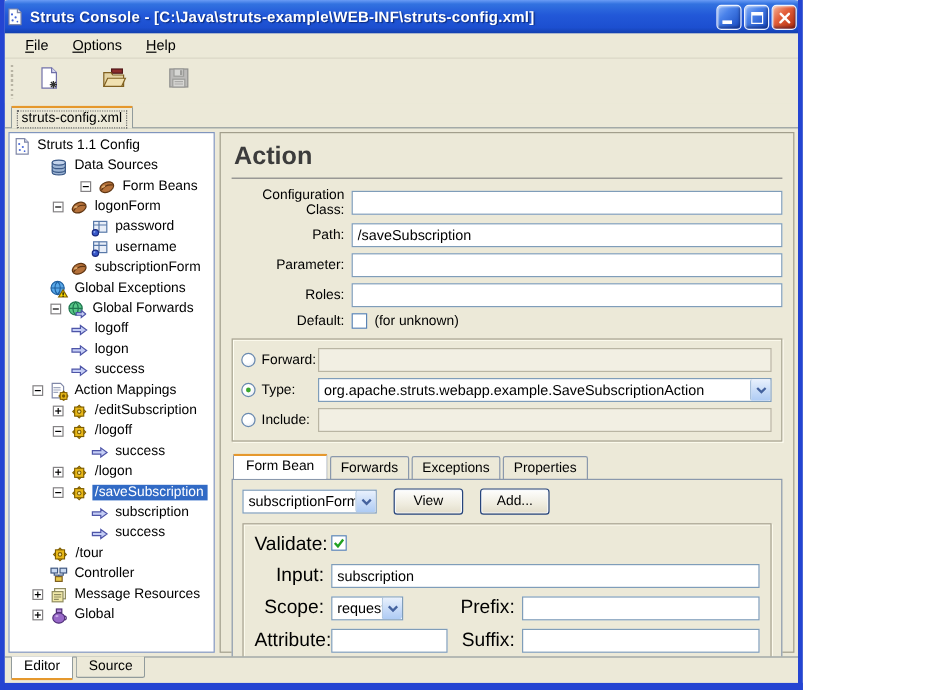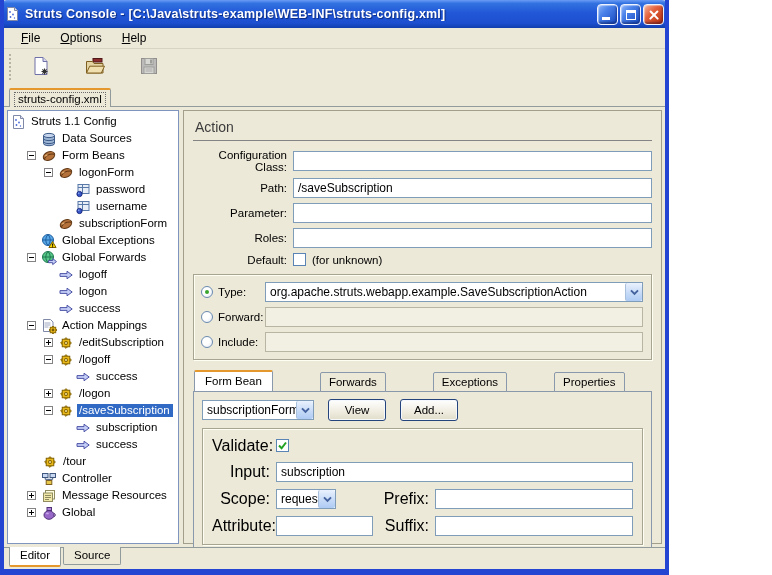--- a/index.html
+++ b/index.html
@@ -68,21 +68,21 @@
   .texp{ width:14px; flex:0 0 14px; display:flex; align-items:center; justify-content:flex-start; }
   .texp .box{ width:9px; height:9px; border:1px solid #848284; background:#fff; position:relative; }
   .texp .box::before{ content:""; position:absolute; left:1px; top:3px; width:5px; height:1px; background:#000; }
   .texp .box.plus::after{ content:""; position:absolute; left:3px; top:1px; width:1px; height:5px; background:#000; }
   .ticon{ width:16px; height:16px; flex:0 0 16px; margin-right:3px; }
   .ticon svg{ width:16px; height:16px; display:block; }
   .tlabel{ padding:0 3px 1px 2px; }
   .trow.selected .tlabel{ background:#316ac5; color:#fff; }
 
   .rpanel{ flex:1 1 auto; border:1px solid #a29e8c; background:#ece9d8; padding:6px 9px 6px 9px; min-width:0; }
-  .ptitle{ font-size:14px; color:#3c3c3c; padding:2px 0 5px 2px; border-bottom:1px solid #848484; margin-bottom:8px; }
+  .ptitle{ font-size:21px; color:#3c3c3c; padding:2px 0 5px 2px; border-bottom:1px solid #848484; margin-bottom:8px;font-weight:bold; }
 
   .frow{ display:flex; align-items:center; margin-bottom:5px; }
   .flabel{ width:100px; flex:0 0 100px; text-align:right; font-size:11.5px; padding-right:6px; }
   .xpfield{
     flex:1; height:20px; border:1px solid #7f9db9; background:#fff; font-family:"Liberation Sans",sans-serif;
     font-size:12px; padding:1px 4px; outline:none; min-width:0;
   }
   .xpfield:disabled, .xpfield.off{ background:#f2efe3; border-color:#b9b5a3; }
   .default-row{ margin:2px 0 8px 0; }
   .note{ font-size:11.5px; margin-left:6px; }
@@ -100,21 +100,21 @@
   .rlabel{ width:52px; flex:0 0 52px; font-size:11.5px; padding-left:5px; }
 
   .combo{ display:flex; align-items:stretch; border:1px solid #7f9db9; background:#fff; height:20px; flex:1; min-width:0; }
   .combo .ctext{ flex:1; font-size:12px; padding:2px 4px; white-space:nowrap; overflow:hidden; }
   .combo .cbtn{ width:17px; flex:0 0 17px; border-left:1px solid #a8c0dc; border-radius:2px;
     background:linear-gradient(180deg,#e9f1fd 0%,#c4d9f7 60%,#aecbf4 100%);
     display:flex; align-items:center; justify-content:center; }
   .combo .cbtn svg{ width:9px; height:7px; }
 
   
-  .subtabs{ display:flex; align-items:flex-end; position:relative; z-index:2; padding-left:1px;gap:45px; }
+  .subtabs{ display:flex; align-items:flex-end; position:relative; z-index:2; padding-left:1px; }
   .subtab{ font-size:11.5px; padding:3px 8px 3px 8px; background:#ece9d8; border:1px solid #8a98ac;
     border-radius:2px 2px 0 0; margin-right:2px; margin-bottom:-1px; }
   .subtab.active{ background:#fff; border-top:2px solid #e5982d; padding:3px 10px 4px 10px; font-weight:normal; }
   .tabbody{ border:1px solid #8a98ac; background:#ece9d8; padding:7px 8px; }
 
   .beanrow{ display:flex; align-items:center; gap:14px; margin-bottom:7px; }
   .beancombo{ flex:0 0 112px; width:112px; }
   .xpbtn{ height:22px; min-width:58px; padding:0 12px; font-size:11.5px; font-family:"Liberation Sans",sans-serif;
     border:1px solid #26447c; border-radius:3px; background:linear-gradient(180deg,#fefefe,#efecdf 60%,#e2ddca);
     box-shadow:inset 0 0 0 1px #f5f8fc; }
@@ -221,21 +221,21 @@
           <span class="texp"></span>
           <span class="ticon">
             <svg viewBox="0 0 16 16">
               <path d="M2.5 4.5v8c0 1.3 2.5 2.2 5.5 2.2s5.5-.9 5.5-2.2v-8" fill="#9cb4d4" stroke="#3c5a88"></path>
               <ellipse cx="8" cy="4.5" rx="5.5" ry="2.1" fill="#c4d4ec" stroke="#3c5a88"></ellipse>
               <path d="M2.5 7.5c0 1.2 2.5 2.1 5.5 2.1s5.5-.9 5.5-2.1M2.5 10.5c0 1.2 2.5 2.1 5.5 2.1s5.5-.9 5.5-2.1" fill="none" stroke="#3c5a88"></path>
             </svg>
           </span>
           <span class="tlabel">Data Sources</span>
         </div>
-        <div class="trow" style="padding-left: 19px;">
+        <div class="trow" style="padding-left: 19px; margin-left: 40px;">
           <span class="texp">
             <span class="box"></span>
           </span>
           <span class="ticon">
             <svg viewBox="0 0 16 16">
               <g transform="rotate(-24 8 8)">
                 <ellipse cx="8" cy="8" rx="6" ry="4.1" fill="#b5713a" stroke="#5f3613"></ellipse>
                 <path d="M2.6 8.6q5.4-3.6 10.8-.2" stroke="#5f3613" fill="none"></path>
                 <ellipse cx="5.6" cy="6.4" rx="1.6" ry=".9" fill="#dca86c"></ellipse>
               </g>
@@ -301,21 +301,21 @@
             <svg viewBox="0 0 16 16">
               <circle cx="7" cy="7" r="5.5" fill="#58a8e8" stroke="#2060a0"></circle>
               <path d="M1.5 7h11M7 1.5a7.8 7.8 0 0 1 0 11M7 1.5a7.8 7.8 0 0 0 0 11" stroke="#2060a0" fill="none"></path>
               <path d="M11.5 8.5l3.6 6h-7.2z" fill="#f8d800" stroke="#806000"></path>
               <rect x="11.1" y="10.6" width="1" height="2.2" fill="#000"></rect>
               <rect x="11.1" y="13.3" width="1" height="1" fill="#000"></rect>
             </svg>
           </span>
           <span class="tlabel">Global Exceptions</span>
         </div>
-        <div class="trow" style="padding-left: 19px;">
+        <div class="trow" style="padding-left: 34px;">
           <span class="texp">
             <span class="box"></span>
           </span>
           <span class="ticon">
             <svg viewBox="0 0 16 16">
               <circle cx="7" cy="7" r="5.5" fill="#58c888" stroke="#207850"></circle>
               <path d="M1.5 7h11M7 1.5a7.8 7.8 0 0 1 0 11M7 1.5a7.8 7.8 0 0 0 0 11" stroke="#207850" fill="none"></path>
               <path d="M7.5 10.5h4.2V8.6l3.8 3-3.8 3v-1.9H7.5z" fill="#c4cdf5" stroke="#4e55a8"></path>
             </svg>
           </span>
@@ -534,38 +534,38 @@
         </div>
 
       <div class="frow default-row">
         <label class="flabel">Default:</label>
         <span class="checkbox"></span>
         <span class="note">(for unknown)</span>
       </div>
 
       <div class="groupbox" id="typegroup">
           <div class="grow">
+            <span class="radio"></span>
+            <span class="rlabel">Forward:</span>
+            <input class="xpfield off" disabled="" style="">
+          </div>
+          <div class="grow">
             <span class="radio sel"></span>
             <span class="rlabel">Type:</span>
             <span class="combo">
               <span class="ctext">org.apache.struts.webapp.example.SaveSubscriptionAction</span>
               <span class="cbtn">
                 <svg viewBox="0 0 10 8">
                   <path d="M1 1.5l4 4 4-4" stroke="#44629e" stroke-width="2.2" fill="none"></path>
                 </svg>
               </span>
             </span>
           </div>
           <div class="grow">
             <span class="radio"></span>
-            <span class="rlabel">Forward:</span>
-            <input class="xpfield off" disabled="" style="">
-          </div>
-          <div class="grow">
-            <span class="radio"></span>
             <span class="rlabel">Include:</span>
             <input class="xpfield off" disabled="" style="">
           </div>
         </div>
 
       <div class="subtabs" id="subtabs">
           <span class="subtab active">Form Bean</span>
           <span class="subtab">Forwards</span>
           <span class="subtab">Exceptions</span>
           <span class="subtab">Properties</span>

